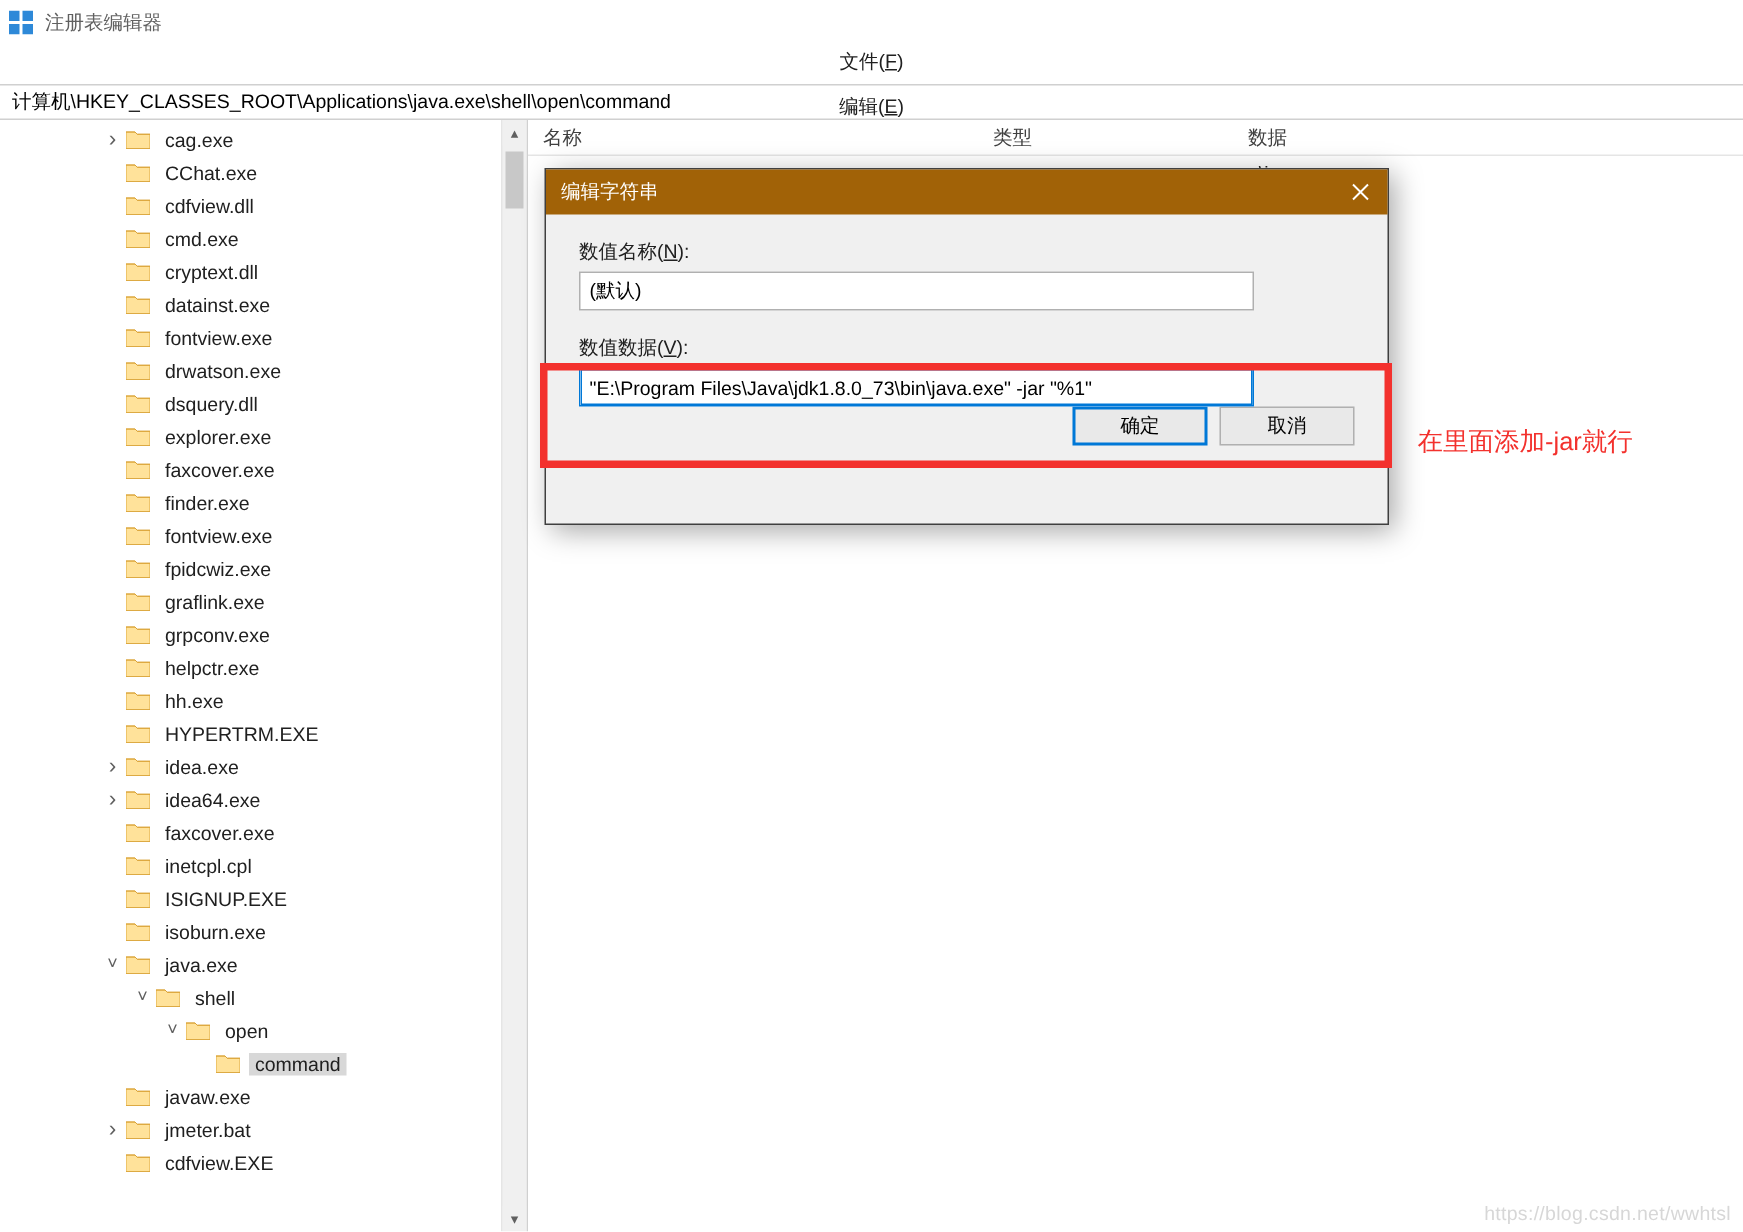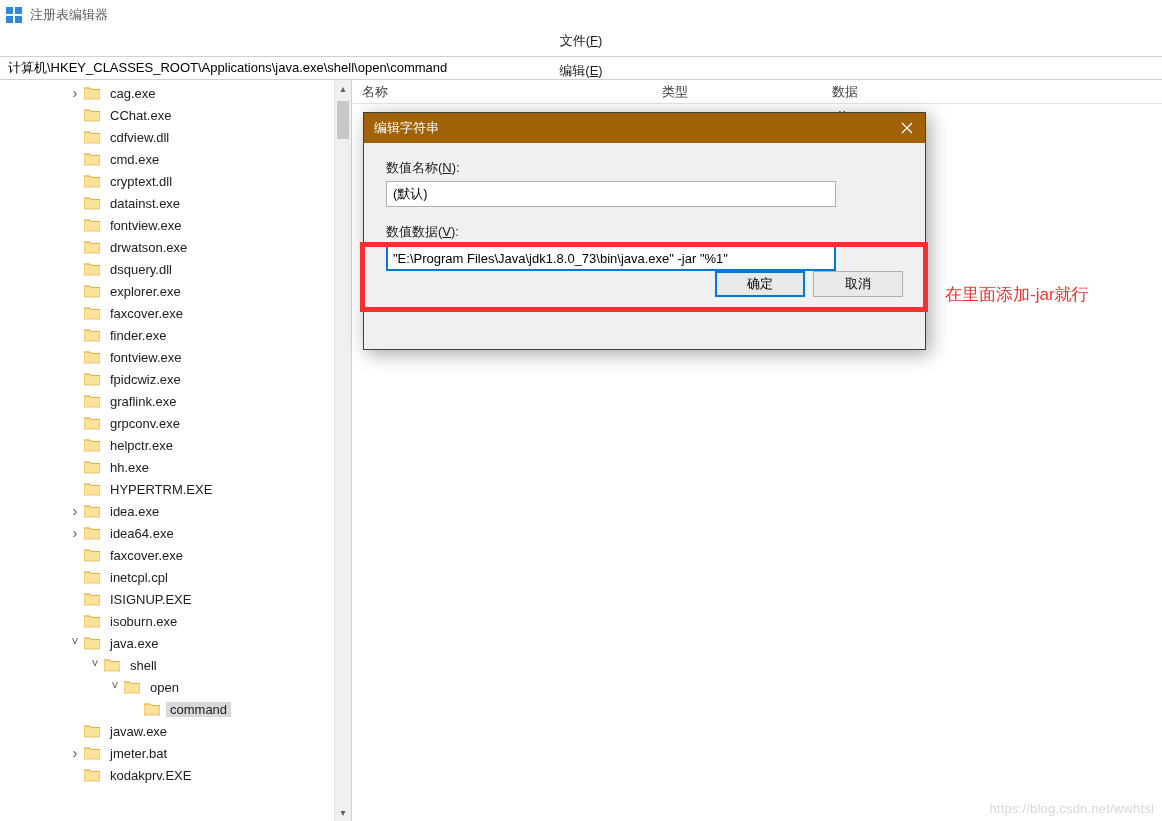--- a/index.html
+++ b/index.html
@@ -636,21 +636,21 @@
         </div>
         <div class="tree-row">
           <span class="indent" style="width: 68px;"></span>
           <span class="exp blank"></span>
           <span class="folder">
             <svg width="16" height="14" viewBox="0 0 16 14">
               <path d="M0 2 h6 l1.5 1.5 H16 V13 H0 Z" fill="#ffe29a" stroke="#d9a233" stroke-width="0.6"></path>
               <path d="M0 2 h6 l1.5 1.5 H16" fill="none" stroke="#d9a233" stroke-width="0.6"></path>
             </svg>
           </span>
-          <span class="label">kodakprv.EXE</span>
+          <span class="label">cdfview.EXE</span>
         </div>
       </div>
     <div class="tree-scroll">
       <div class="arrow">▴</div>
       <div class="track">
         <div class="thumb"></div>
       </div>
       <div class="arrow">▾</div>
     </div>
   </div>

